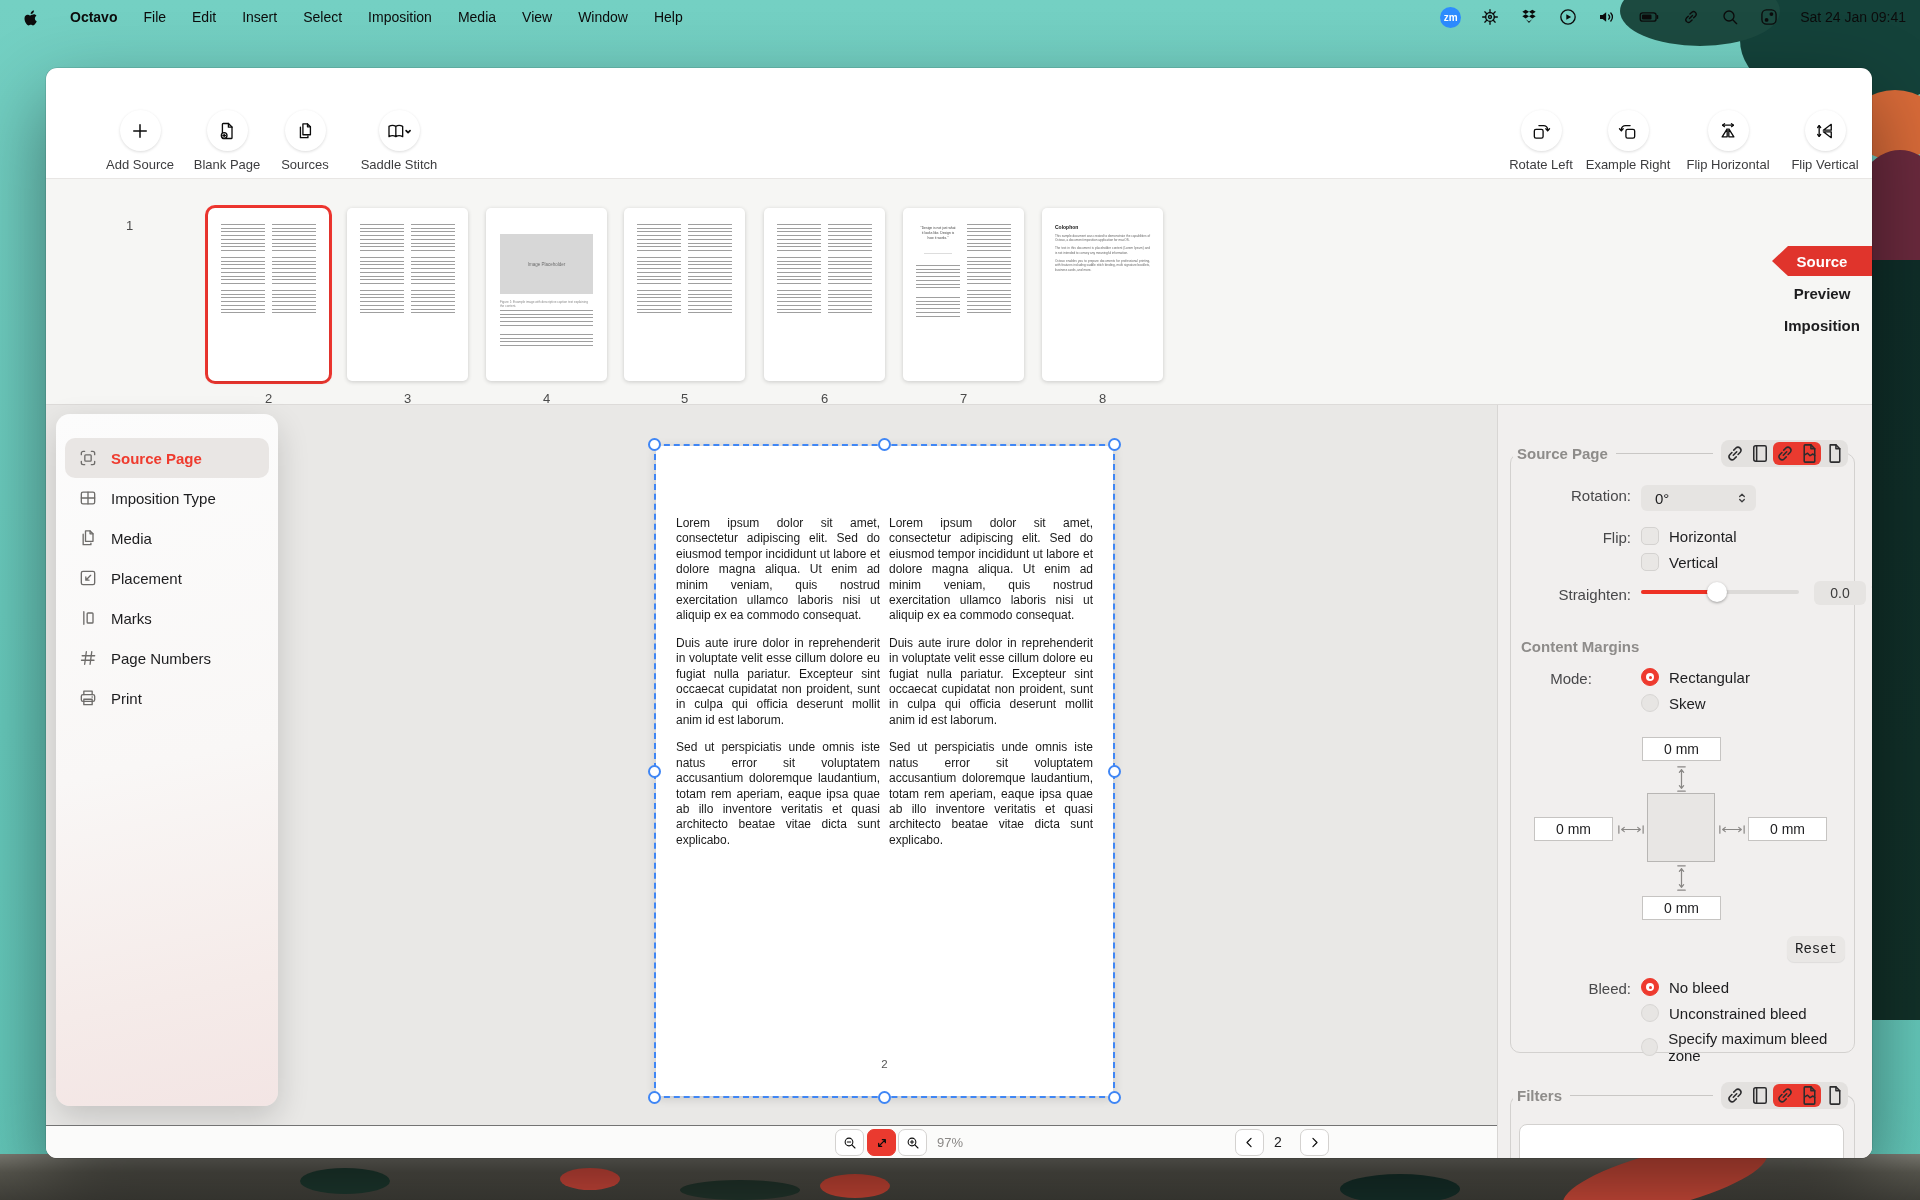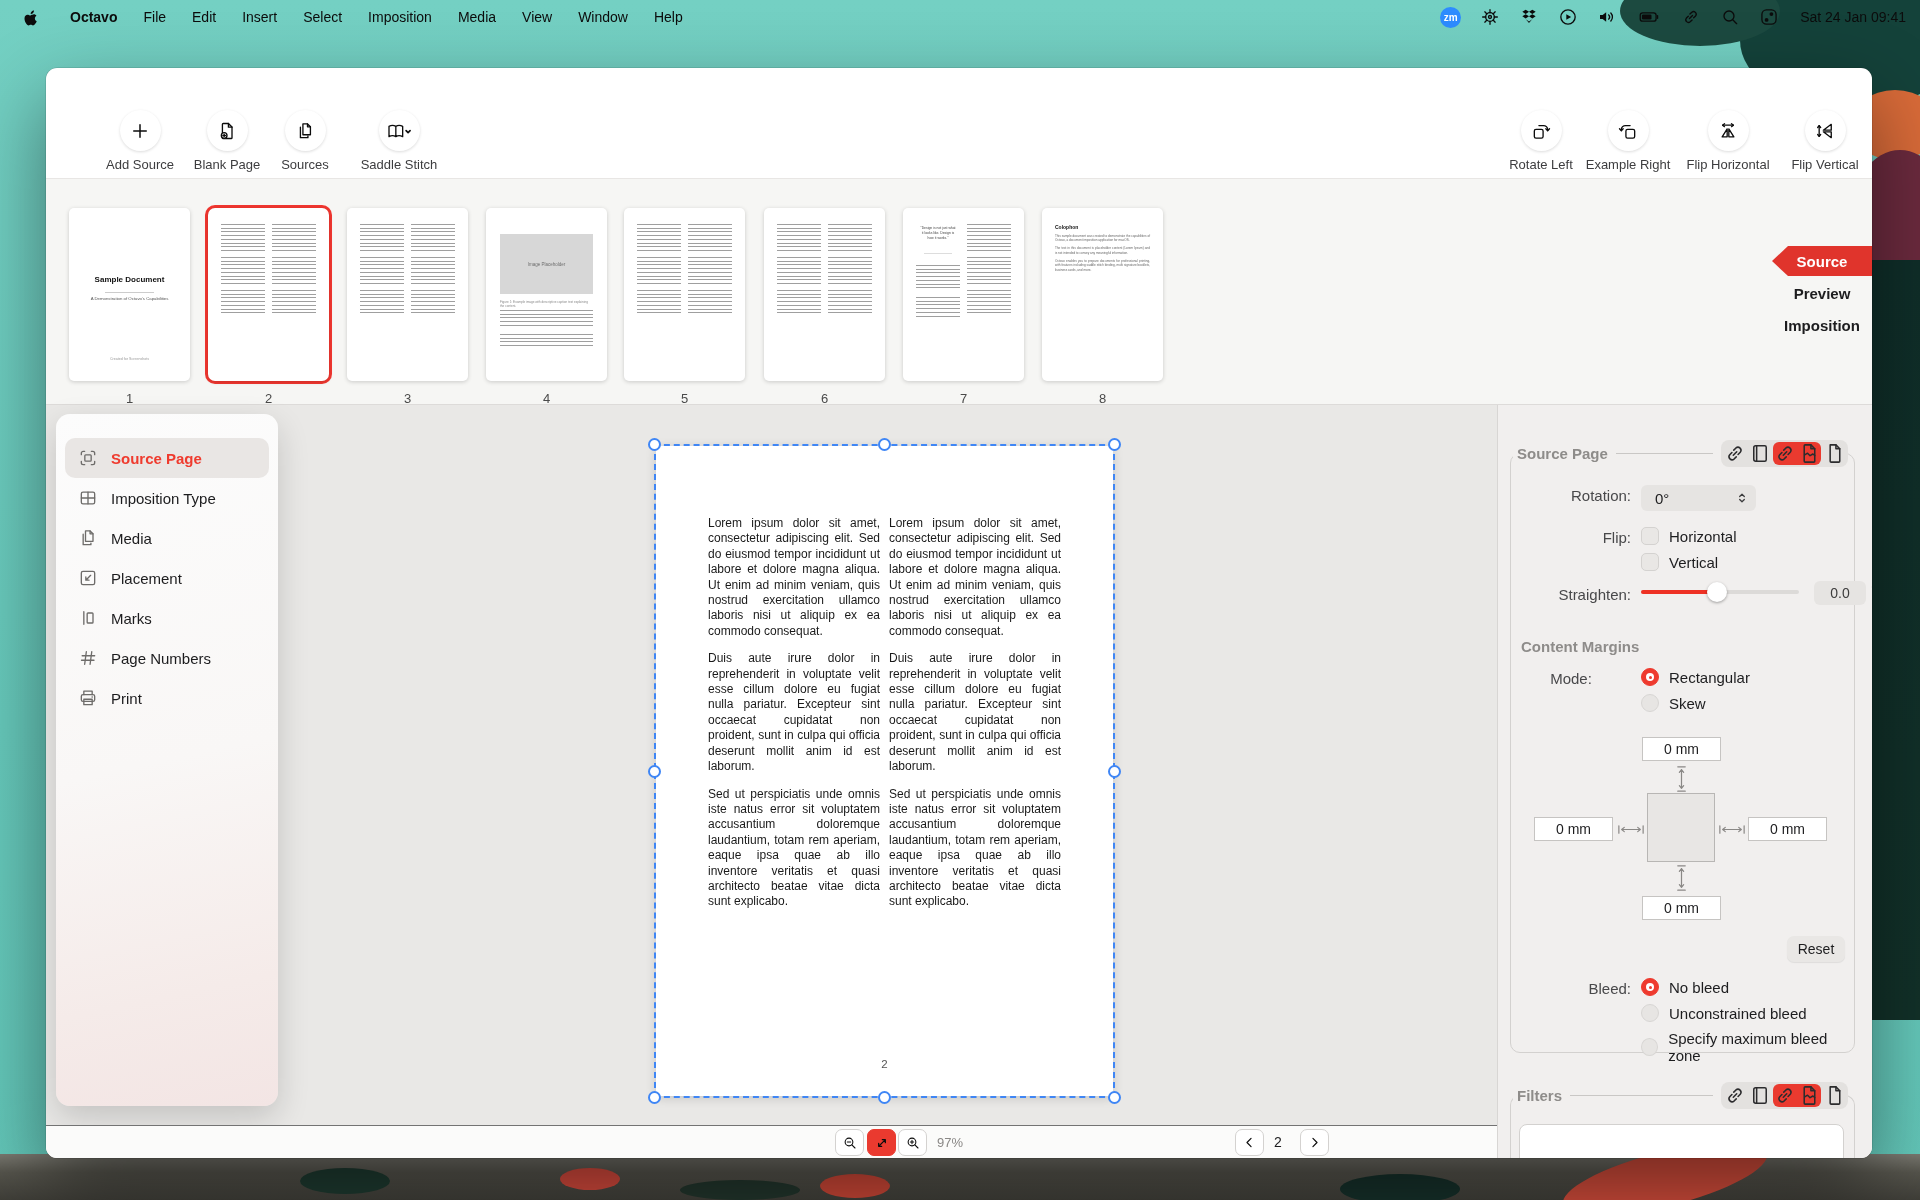--- a/index.html
+++ b/index.html
@@ -50,21 +50,21 @@
   .tcol { flex:1; display:flex; flex-direction:column; gap:6px; }
 
   
   .side-tabs { position:absolute; right:0; top:178px; width:100px; }
   .side-tab { height:30px; margin-bottom:2px; display:flex; align-items:center; justify-content:center; font-size:15px; color:#1d1d1f; font-weight:600; }
   .side-tab.active { background:#e0342c; color:#fff; clip-path:polygon(16% 0,100% 0,100% 100%,16% 100%,0 50%); font-weight:700; }
 
   
   .canvas { position:absolute; left:0; top:337px; width:1451px; bottom:33px; background:#e9e8e6; }
   .page { position:absolute; left:610px; top:41px; width:457px; height:650px; background:#fff; box-shadow:0 2px 10px rgba(0,0,0,.16); }
-  .page-cols { display:flex; gap:9px; padding:70px 52px 0; }
+  .page-cols { display:flex; gap:9px; padding:70px 20px 0; }
   .pcol { flex:1; font-size:12px; line-height:15.4px; color:#1a1a1a; text-align:justify; }
   .pcol p { margin-bottom:12px; }
   .pagenum { position:absolute; bottom:26px; left:0; right:0; text-align:center; font-size:11.5px; color:#555; }
   .selection { position:absolute; left:608px; top:39px; width:461px; height:654px; border:2px dashed #3f86f5; }
   .handle { position:absolute; width:13px; height:13px; border-radius:50%; background:#fff; border:2px solid #3f86f5; }
 
   
   .sidebar { position:absolute; left:10px; top:346px; width:222px; height:692px; border-radius:14px; background:linear-gradient(168deg,#fcfcfc 0%,#f9f7f6 50%,#f5ebe9 82%,#f3e5e4 100%); box-shadow:0 12px 32px rgba(0,0,0,.16); padding-top:24px; }
   .side-item { height:40px; margin:0 9px; border-radius:10px; display:flex; align-items:center; padding-left:13px; gap:13px; font-size:15px; color:#1c1c1e; }
   .side-item.active { background:#e9e6e4; color:#ef3b2e; font-weight:600; }
@@ -310,26 +310,20 @@
               <path d="M3.2 7.8L5 5.5l1.8 2.3M3.2 16.2L5 18.5l1.8-2.3"></path>
               <path d="M10 11l9.5-7v7H10zM10 13l9.5 7v-7H10z"></path>
             </svg>
           </span>
         </div>
       <div class="tlabel">Flip Vertical</div>
     </div>
 
     <div class="thumbstrip">
       <div class="thumb-slot" style="left:23px;">
-        <div class="thumb">
-          <div class="t-title">Sample Document</div>
-          <div class="t-rule"></div>
-          <div class="t-sub">A Demonstration of Octavo's Capabilities</div>
-          <div class="t-foot">Created for Screenshots</div>
-        </div>
         <div class="thumb-num">1</div>
       </div>
       <div class="thumb-slot" style="left:162px;">
         <div class="thumb selected">
           <div class="tcols">
               <div class="tcol">
                 <div class="micro" style="height:27px;"></div>
                 <div class="micro" style="height:27px;"></div>
                 <div class="micro" style="height:25px;"></div>
               </div>
@@ -704,21 +698,21 @@
           </div>
         <span class="marrow" style="left:163px; top:410px; width:15px; height:28px;">
             <svg viewBox="0 0 15 30" fill="none" stroke="currentColor" stroke-width="1.6" stroke-linecap="round" stroke-linejoin="round" style="width:100%;height:100%;display:block;">
               <path d="M3.5 2h8M3.5 28h8M7.5 5v20M5.2 7.8L7.5 5l2.3 2.8M5.2 22.2L7.5 25l2.3-2.8" stroke-width="1.3"></path>
             </svg>
           </span>
         <div class="mminput" style="left:131px; top:442px;">
             <span>0 mm</span>
           </div>
 
-        <div class="reset-btn" style="left:276px; top:482px;">
+        <div class="reset-btn" style="left:276px; top:482px;font-family:Liberation Mono, monospace;">
             <span>Reset</span>
           </div>
 
         <div class="irow" style="left:0; top:526px; width:120px; justify-content:flex-end;">
             <span class="ilabel">Bleed:</span>
           </div>
         <div class="irow" style="left:130px; top:524px;">
           <span class="radio sel"></span>
           <span class="optlabel">No bleed</span>
         </div>

